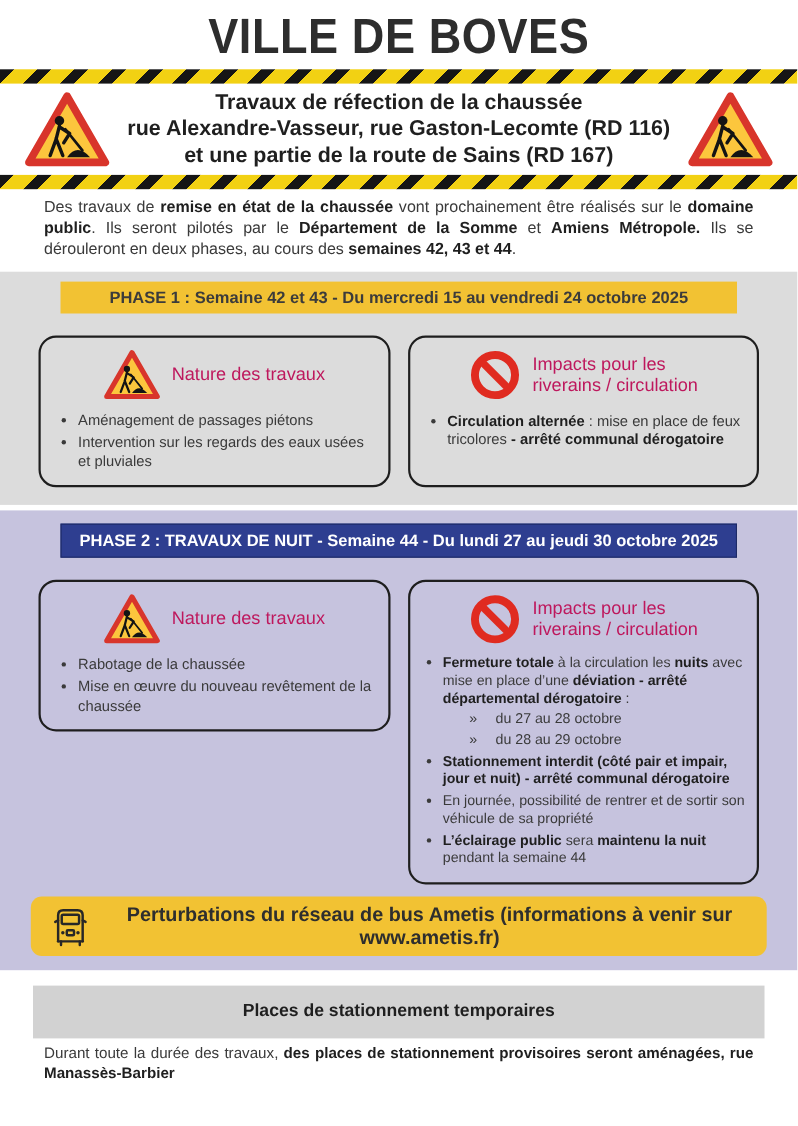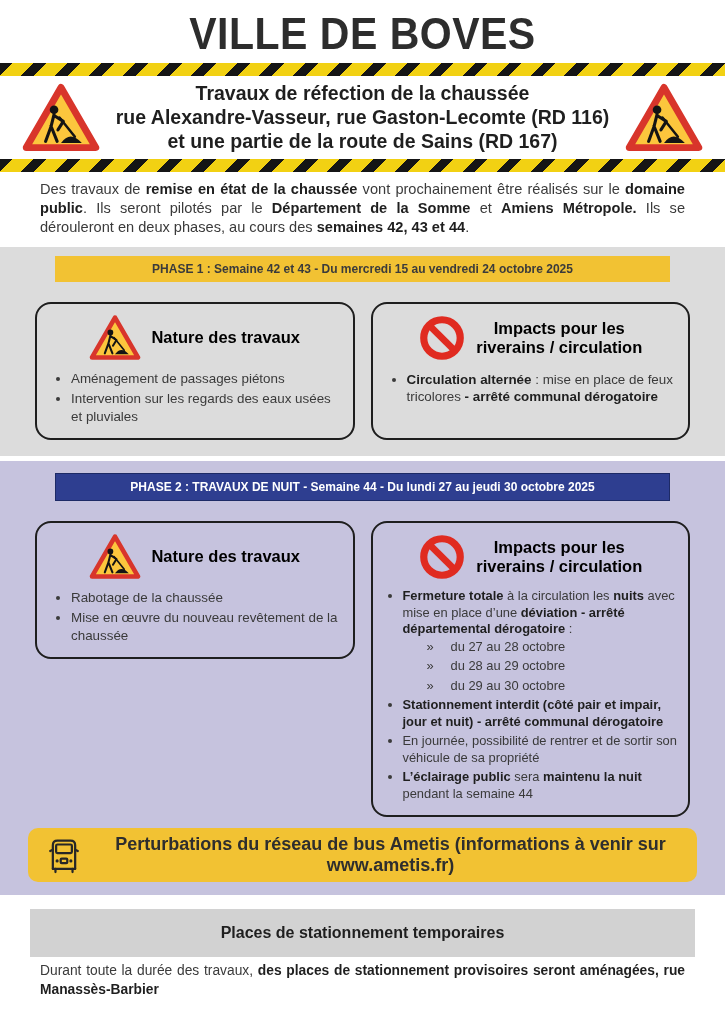--- a/index.html
+++ b/index.html
@@ -24,30 +24,30 @@
   .header-text{flex:1;text-align:center;font-weight:bold;font-size:19.5px;color:#1f1f1f;line-height:1.24;}
   .tri-lg{width:78px;height:71px;flex:0 0 auto;}
 
   
   .intro{margin:8px 40px 9px;font-size:14.6px;line-height:1.33;text-align:justify;}
 
   
   .sec1{background:#dcdcdc;padding:9px 0 16px;}
   .sec2{background:#c6c3de;padding:12px 0 13px;margin-top:5px;}
 
-  .banner{margin:0 55px;padding:6px 4px;text-align:center;font-weight:bold;font-size:12px;}
+  .banner{margin:0 55px;padding:6px 4px;text-align:center;font-weight:bold;font-size:15px;}
   .banner1{background:#f2c233;color:#3b3b3b;}
   .banner2{background:#2e3e90;color:#fff;border:1px solid #1d2a66;}
   .banner2 .bb,.nighttext .bb{color:#fff;}
 
   .boxrow{display:flex;gap:16px;margin:20px 35px 0;align-items:stretch;}
   .col{flex:1;display:flex;flex-direction:column;min-width:0;}
   .infobox{border:2.5px solid #1e1e1e;border-radius:16px;padding:8px 10px 10px;flex:1;background:transparent;}
   .boxhead{display:flex;align-items:center;justify-content:center;gap:10px;margin-top:2px;}
-  .boxtitle{font-weight:bold;font-size:16.5px;color:#000000;text-align:center;line-height:1.15;}
+  .boxtitle{font-weight:normal;font-size:16.5px;color:#be185d;text-align:left;line-height:1.15;}
   .tri-sm{width:52px;height:47px;flex:0 0 auto;}
   .noentry{width:48px;height:48px;flex:0 0 auto;}
 
   ul.bullets{margin:9px 0 0;padding-left:24px;font-size:13.4px;line-height:1.3;}
   ul.bullets li{margin-bottom:3px;}
   ul.bullets.tight{font-size:12.9px;line-height:1.28;margin-top:7px;padding-left:20px;}
   ul.sub-list{list-style:none;margin:1px 0 1px;padding-left:24px;}
   ul.sub-list li::before{content:"»";display:inline-block;width:24px;}
   .after-line{margin-top:1px;}
 
@@ -185,21 +185,20 @@
               <div>Impacts pour les</div>
               <div>riverains / circulation</div>
             </div>
           </div>
           <ul class="bullets tight">
             <li>
               <div><span class="bb">Fermeture totale</span><span> à la circulation les </span><span class="bb">nuits</span><span> avec mise en place d’une </span><span class="bb">déviation - arrêté départemental dérogatoire</span><span> :</span></div>
               <ul class="sub-list">
                 <li>du 27 au 28 octobre</li>
                 <li>du 28 au 29 octobre</li>
-                <li>du 29 au 30 octobre</li>
               </ul>
             </li>
             <li><span class="bb">Stationnement interdit (côté pair et impair, jour et nuit) - arrêté communal dérogatoire</span></li>
             <li><span>En journée, possibilité de rentrer et de sortir son véhicule de sa propriété</span></li>
             <li><span class="bb">L’éclairage public</span><span> sera </span><span class="bb">maintenu la nuit</span><span> pendant la semaine 44</span></li>
           </ul>
         </div>
       </div>
     </div>
 

